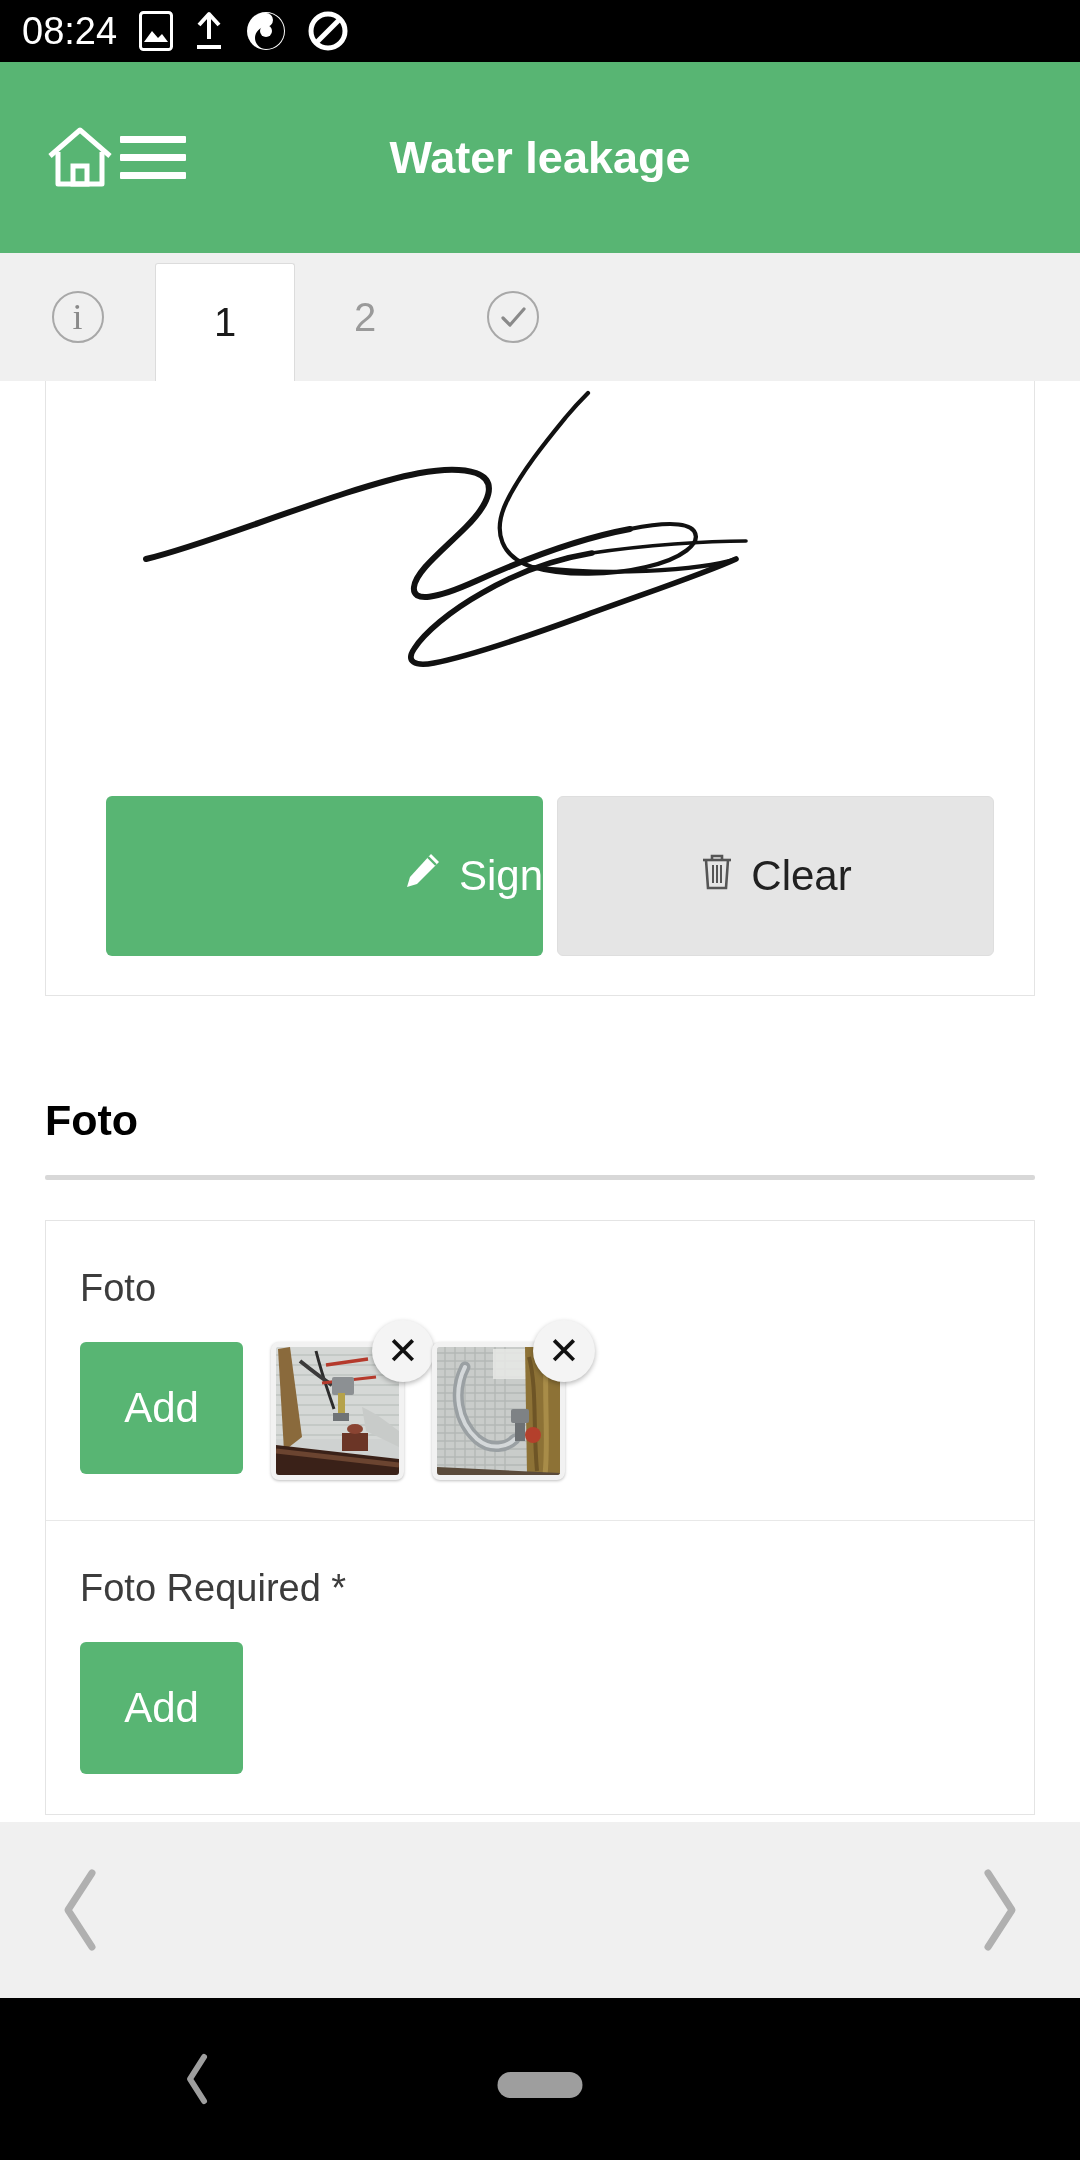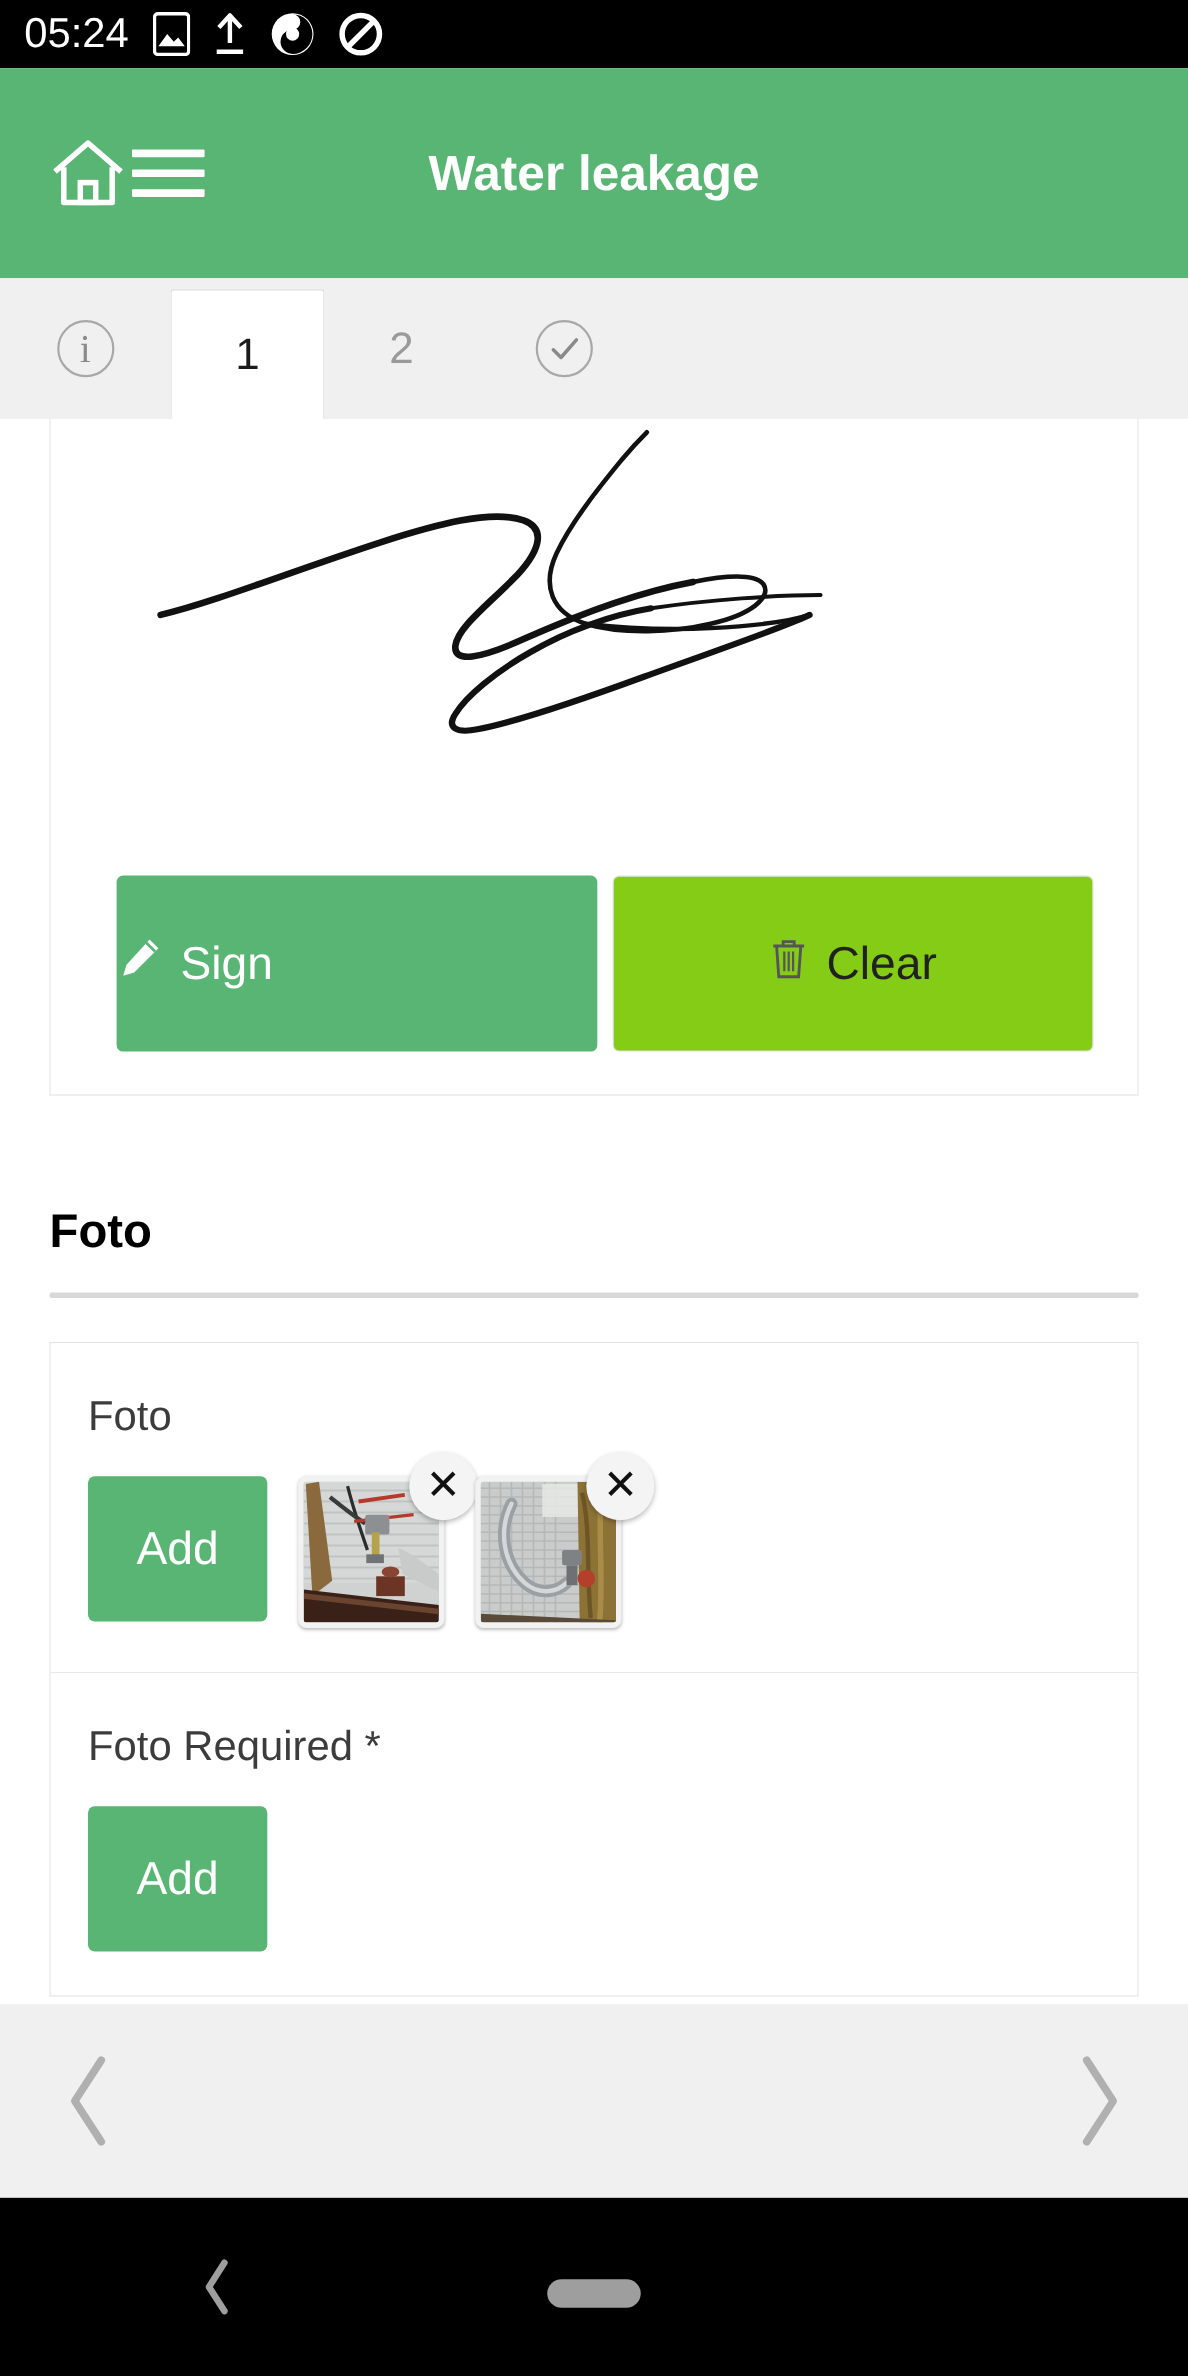--- a/index.html
+++ b/index.html
@@ -73,25 +73,25 @@
   
   .sig-card {
     margin:0 45px; border:1px solid #e4e4e4; border-top:none;
     background:#fff; height:615px; position:relative;
   }
   .sig-canvas { position:relative; height:420px; overflow:hidden; }
   .sig-canvas svg { position:absolute; left:0; top:0; }
   .sig-buttons { position:absolute; left:60px; right:40px; top:415px; display:flex; gap:14px; }
   .btn-sign {
     width:437px; height:160px; background:#58b573; border-radius:6px;
-    display:flex; align-items:center; justify-content:flex-start; gap:16px;
+    display:flex; align-items:center; justify-content:flex-end; gap:16px;
     color:#fff; font-size:42px;
   }
   .btn-clear {
-    width:437px; height:160px; background:#84cc16; border:1px solid #dedede;
+    width:437px; height:160px; background:#e5e5e5; border:1px solid #dedede;
     border-radius:6px; display:flex; align-items:center; justify-content:center; gap:16px;
     color:#212121; font-size:42px;
   }
 
   
   .section {
     margin:100px 45px 0 45px;
   }
   .section-title { font-size:43px; font-weight:700; color:#000; }
   .section-rule { height:5px; background:#d8d8d8; margin-top:30px; border-radius:2px; }
@@ -142,21 +142,21 @@
     position:absolute; left:50%; transform:translateX(-50%);
     top:74px; width:85px; height:26px; background:#9e9e9e; border-radius:14px;
   }
 </style>
 </head>
 <body>
 
 <div id="screen">
 
   <div class="statusbar">
-    <div class="sb-time">05:24</div>
+    <div class="sb-time">08:24</div>
     <div class="sb-left-icons">
       <span>
         <svg class="ico" width="34" height="40" viewBox="0 0 34 40">
             <rect x="1.5" y="1.5" width="31" height="37" rx="3" fill="none" stroke="#fff" stroke-width="3"></rect>
             <path d="M5 31 L13 20 L19 27 L23 23 L29 31 Z" fill="#fff"></path>
           </svg>
       </span>
       <span>
         <svg class="ico" width="32" height="40" viewBox="0 0 32 40">
             <path d="M16 4 L16 28" stroke="#fff" stroke-width="4" fill="none"></path>

